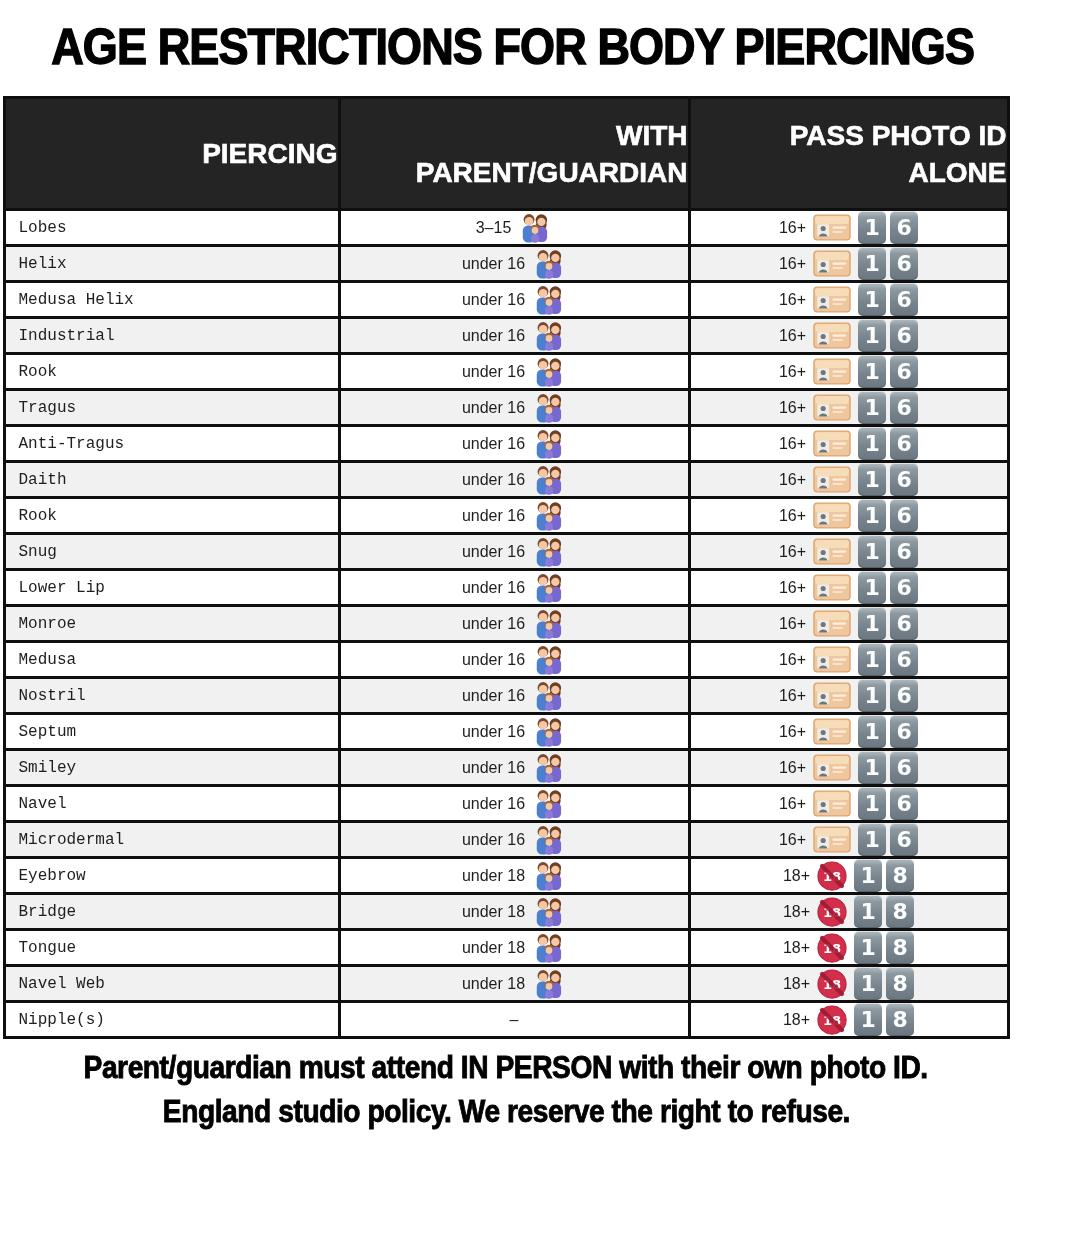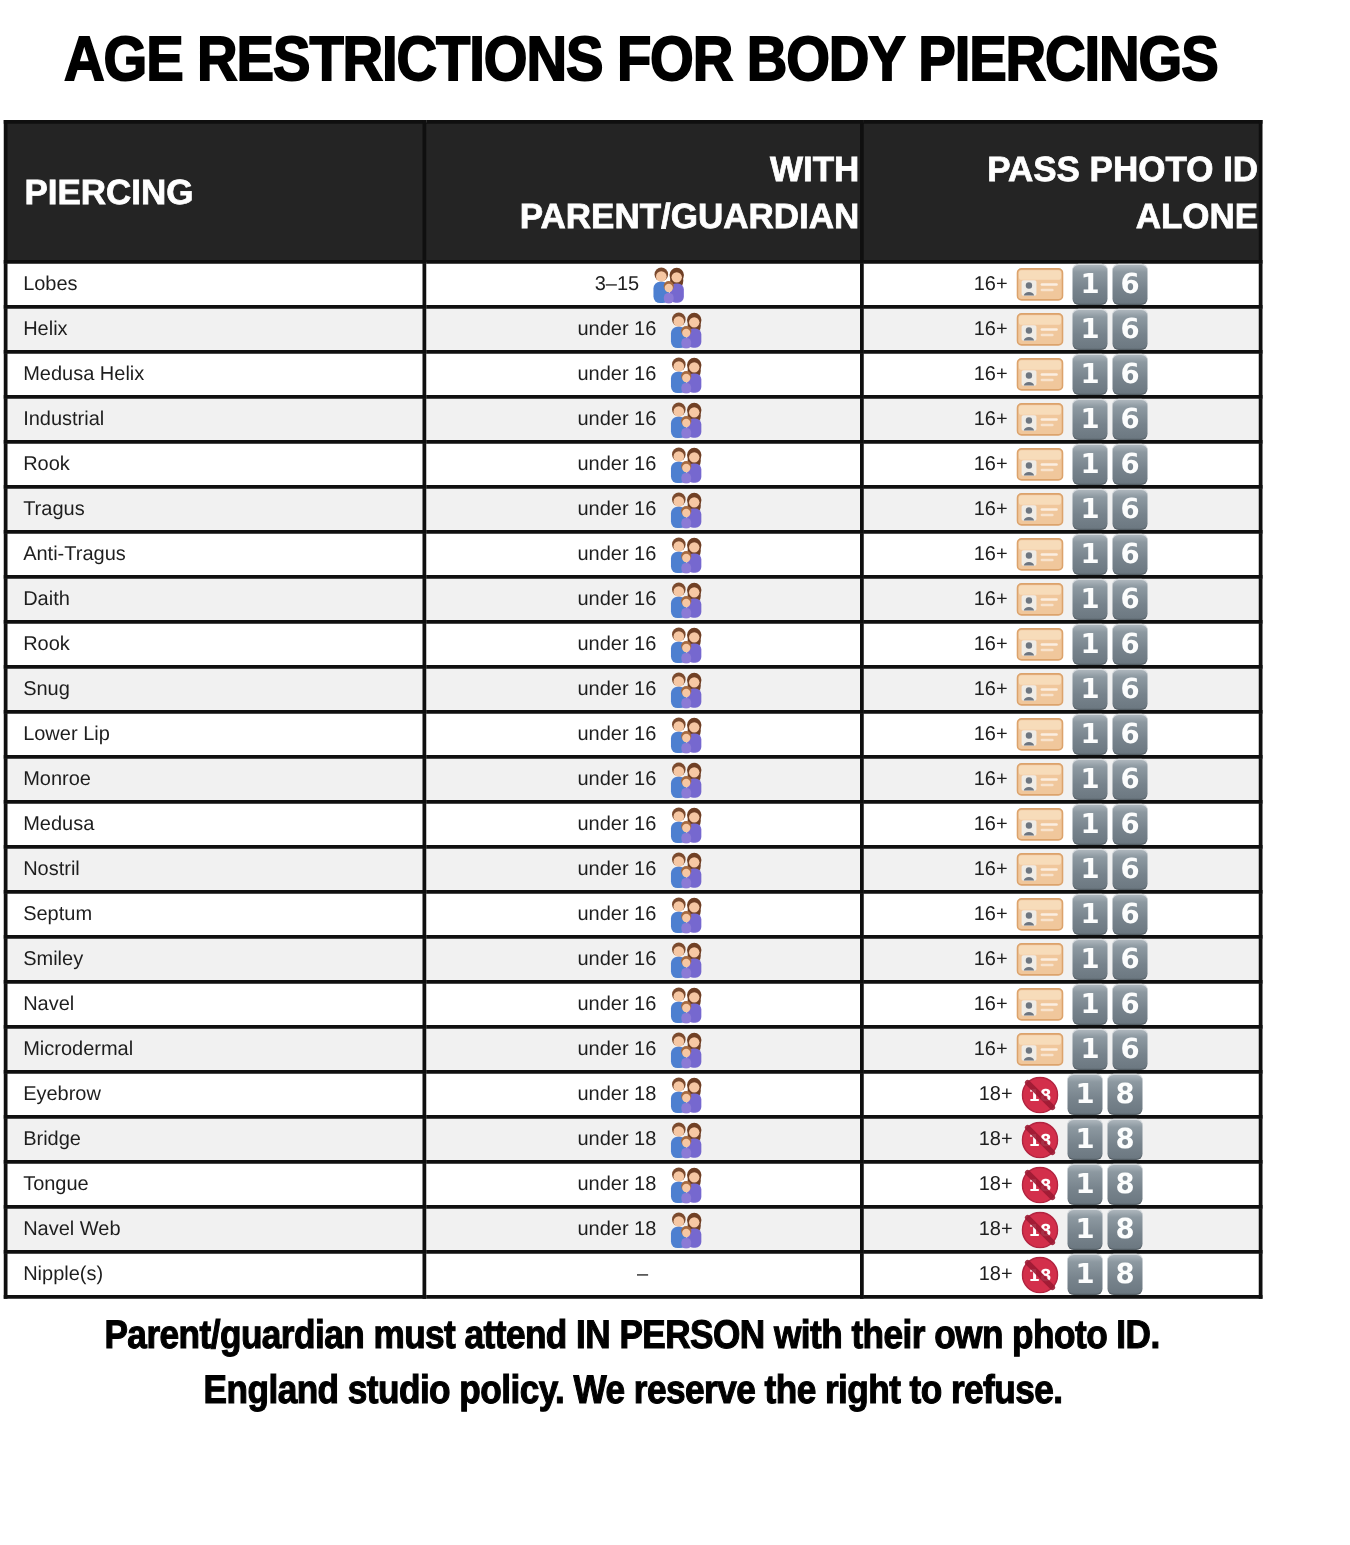--- a/index.html
+++ b/index.html
@@ -49,36 +49,36 @@
     font-weight: 700;
     font-size: 28px;
     height: 112px;
     vertical-align: middle;
     text-align: right;
     line-height: 37px;
     padding-left: 36px;
     -webkit-text-stroke: 0.6px #fff;
   }
   thead th.col-piercing {
-    text-align: left;
+    text-align: right;
     padding-left: 14px;
     margin-left: 16px;
   }
   tbody td { height: 35px; background: #ffffff; }
   tbody tr:nth-child(even) td { background: #f1f1f1; }
 
   .cellflex {
     display: flex;
     align-items: center;
     justify-content: center;
     gap: 7px;
     width: 100%;
     height: 100%;
   }
-  td.c-name .cellflex { justify-content: flex-start; padding-left: 13px; }
+  td.c-name .cellflex { justify-content: flex-start; padding-left: 13px; font-family: Liberation Mono, monospace; }
   td .txt { font-size: 16px; color: #1e1e1e; }
 
   
   .keys { display: inline-flex; gap: 4px; }
   .keycap {
     display: inline-flex;
     align-items: center;
     justify-content: center;
     width: 28px;
     height: 33px;

